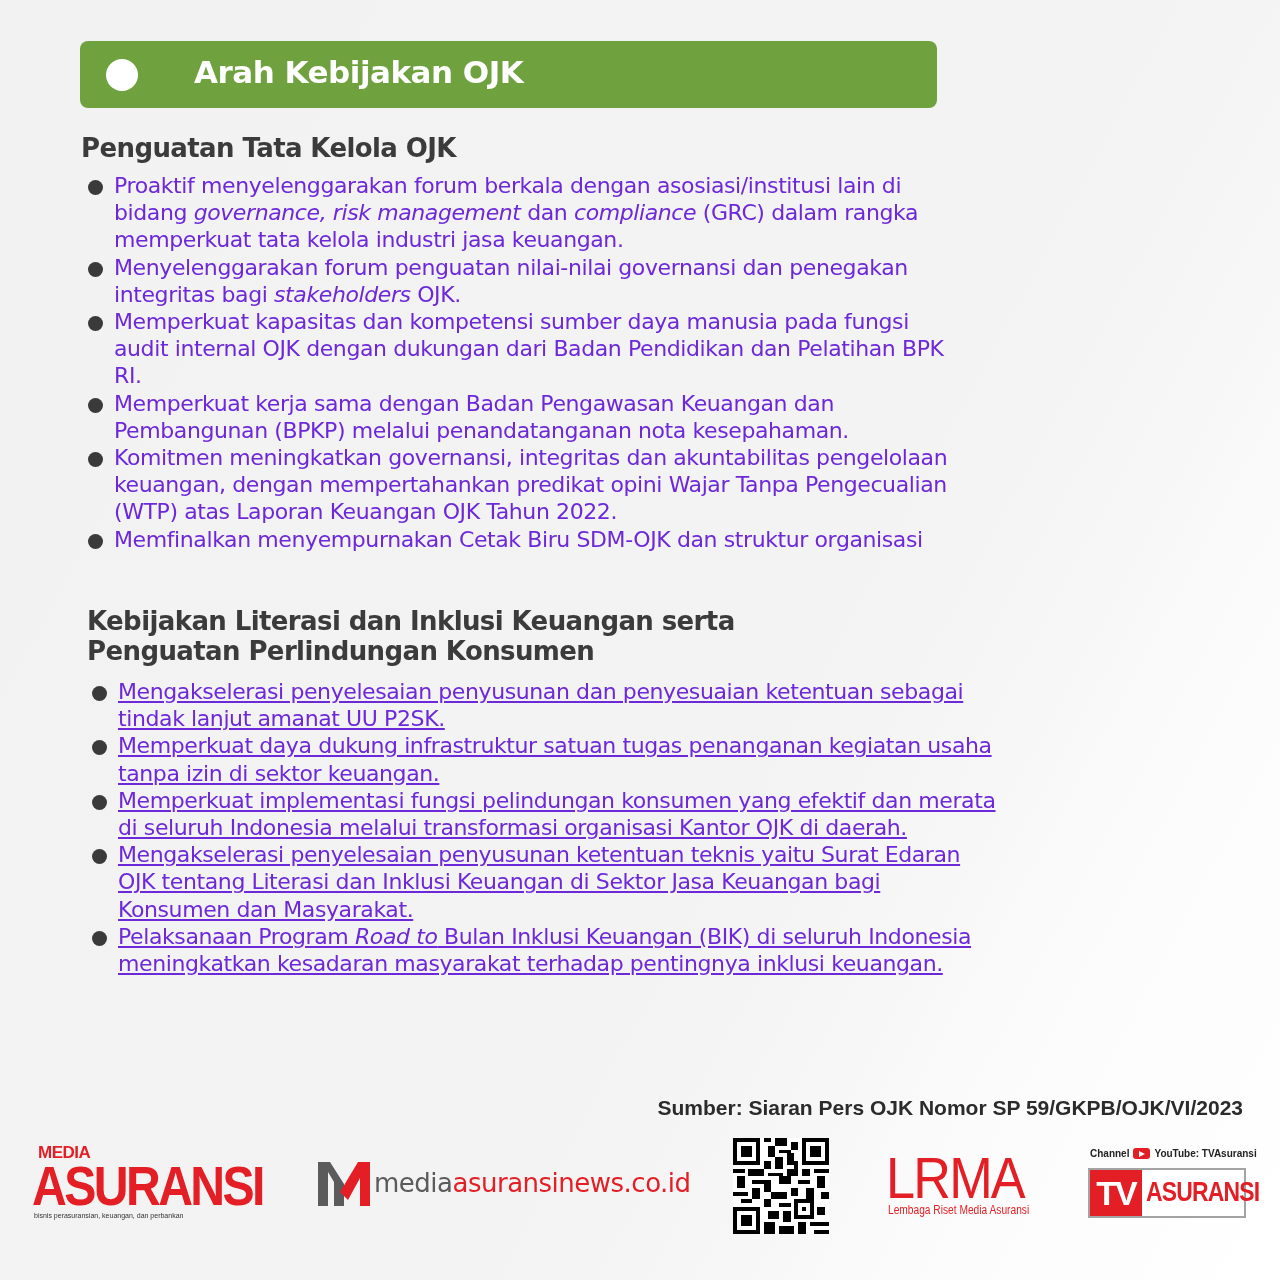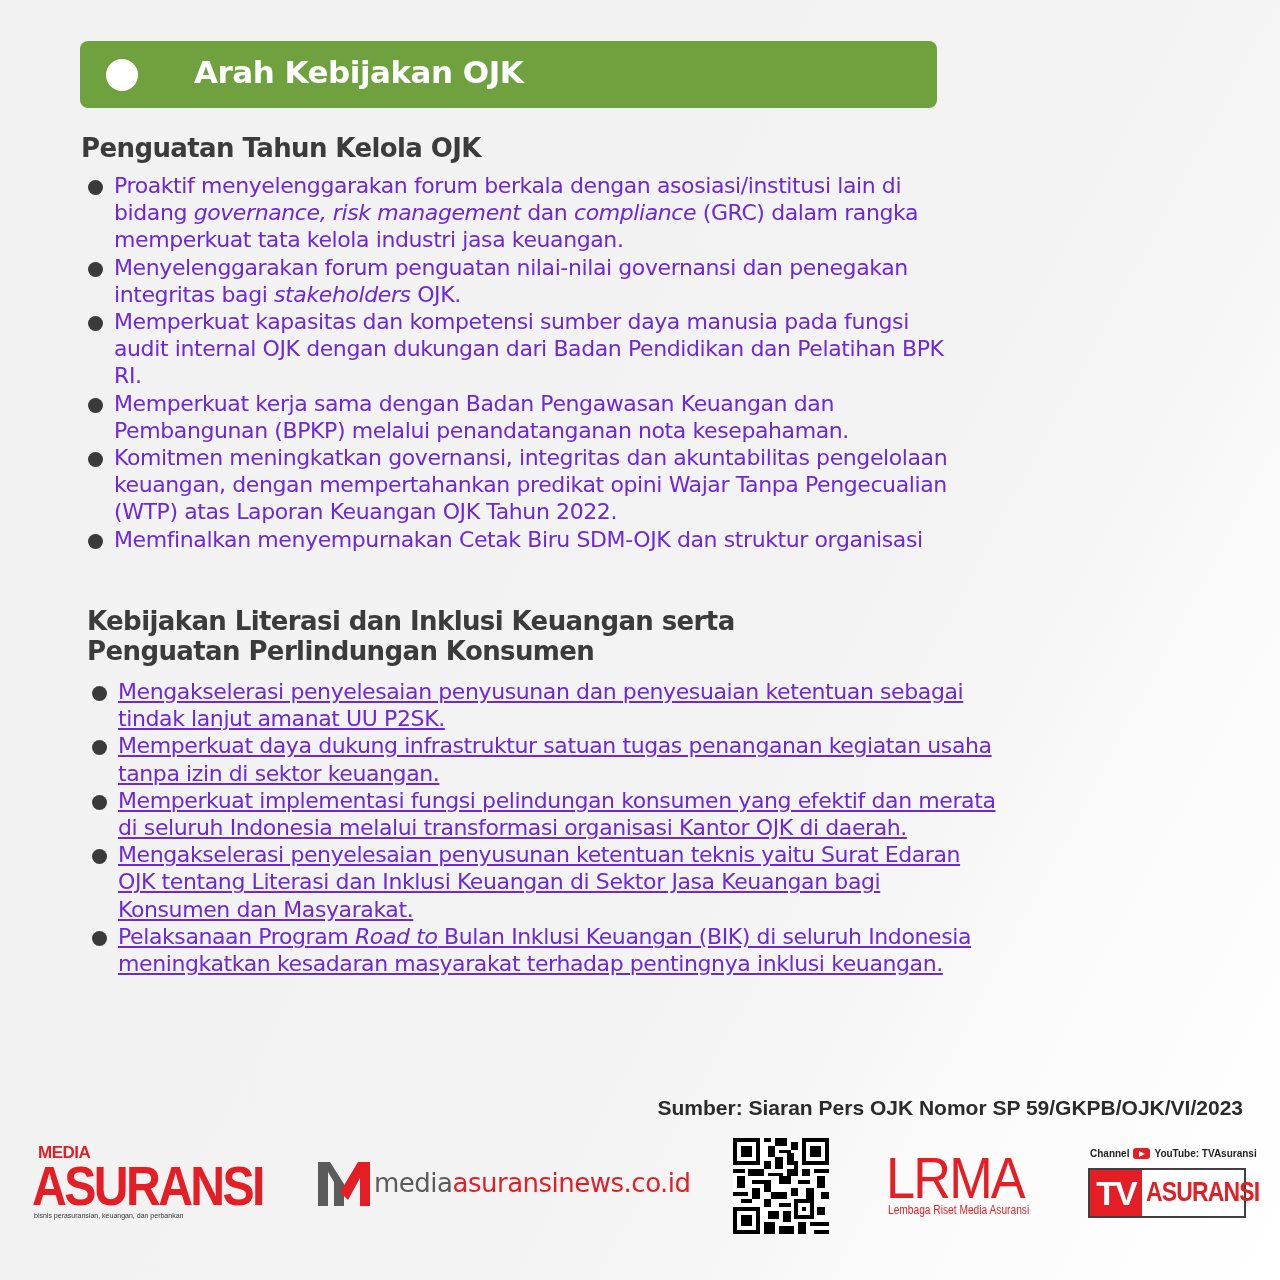--- a/index.html
+++ b/index.html
@@ -51,33 +51,33 @@
   .logo-mn .site .grey { color: #5b5b5b; }
   .logo-mn .site .red { color: #e31e24; }
   .qr { position: absolute; left: 733px; top: 1138px; width: 96px; height: 96px; background: #fff; }
   .logo-lrma { position: absolute; left: 886px; top: 1150px; width: 150px; height: 70px; }
   .logo-lrma .big { position: absolute; left: 0; top: -6px; font-family: "Liberation Sans", sans-serif; font-size: 58px; color: #e31e24; letter-spacing: -2px; transform: scaleX(0.9); transform-origin: left; }
   .logo-lrma .sub { position: absolute; left: 2px; top: 53px; font-family: "Liberation Sans", sans-serif; font-size: 12px; color: #e31e24; transform: scaleX(0.85); transform-origin: left; white-space: nowrap; }
   .logo-tv { position: absolute; left: 1088px; top: 1148px; width: 162px; height: 76px; }
   .logo-tv .channel { position: absolute; left: 2px; top: 0; font-family: "Liberation Sans", sans-serif; font-weight: bold; font-size: 10px; color: #222; white-space: nowrap; display: flex; align-items: center; gap: 4px; }
   .logo-tv .yt { display: inline-block; width: 17px; height: 11px; background: #e31e24; border-radius: 3px; position: relative; }
   .logo-tv .yt::after { content: ""; position: absolute; left: 6px; top: 2.5px; border-left: 6px solid #fff; border-top: 3px solid transparent; border-bottom: 3px solid transparent; }
-  .logo-tv .box { position: absolute; left: 0; top: 20px; width: 158px; height: 50px; border: 2px solid #404040; background: #fff; box-sizing: border-box; }
+  .logo-tv .box { position: absolute; left: 0; top: 20px; width: 158px; height: 50px; border: 2px solid #a3a3a3; background: #fff; box-sizing: border-box; }
   .logo-tv .tv { position: absolute; left: 0; top: 0; width: 52px; height: 46px; background: #e31e24; color: #fff; font-family: "Liberation Sans", sans-serif; font-weight: bold; font-size: 34px; text-align: center; line-height: 46px; letter-spacing: -2px; }
   .logo-tv .asr { position: absolute; left: 56px; top: 6px; font-family: "Liberation Sans", sans-serif; font-weight: bold; font-size: 28px; color: #e31e24; letter-spacing: -1px; transform: scaleX(0.82); transform-origin: left; }
 </style>
 </head>
 <body>
 
 <div class="banner">
   <span class="dot"></span>
   <span class="title">Arah Kebijakan OJK</span>
 </div>
 
-<h2 class="section-title" style="left:81px; top:133px;">Penguatan Tahun Kelola OJK</h2>
+<h2 class="section-title" style="left:81px; top:133px;">Penguatan Tata Kelola OJK</h2>
 <ul class="bullets" id="list0" style="left:88px; top:172px; width:880px;">
     <li><span class="bullet"></span><span>Proaktif menyelenggarakan forum berkala dengan asosiasi/institusi lain di bidang </span><span class="it">governance, risk management</span><span> dan </span><span class="it">compliance</span><span> (GRC) dalam rangka memperkuat tata kelola industri jasa keuangan.</span></li>
     <li><span class="bullet"></span><span>Menyelenggarakan forum penguatan nilai-nilai governansi dan penegakan integritas bagi </span><span class="it">stakeholders</span><span> OJK.</span></li>
     <li><span class="bullet"></span><span>Memperkuat kapasitas dan kompetensi sumber daya manusia pada fungsi audit internal OJK dengan dukungan dari Badan Pendidikan dan Pelatihan BPK RI.</span></li>
     <li><span class="bullet"></span><span>Memperkuat kerja sama dengan Badan Pengawasan Keuangan dan Pembangunan (BPKP) melalui penandatanganan nota kesepahaman.</span></li>
     <li><span class="bullet"></span><span>Komitmen meningkatkan governansi, integritas dan akuntabilitas pengelolaan keuangan, dengan mempertahankan predikat opini Wajar Tanpa Pengecualian (WTP) atas Laporan Keuangan OJK Tahun 2022.</span></li>
     <li><span class="bullet"></span><span>Memfinalkan menyempurnakan Cetak Biru SDM-OJK dan struktur organisasi</span></li>
   </ul>
 
 <h2 class="section-title" style="left:87px; top:606px; width:760px;">Kebijakan Literasi dan Inklusi Keuangan serta Penguatan Perlindungan Konsumen</h2>

